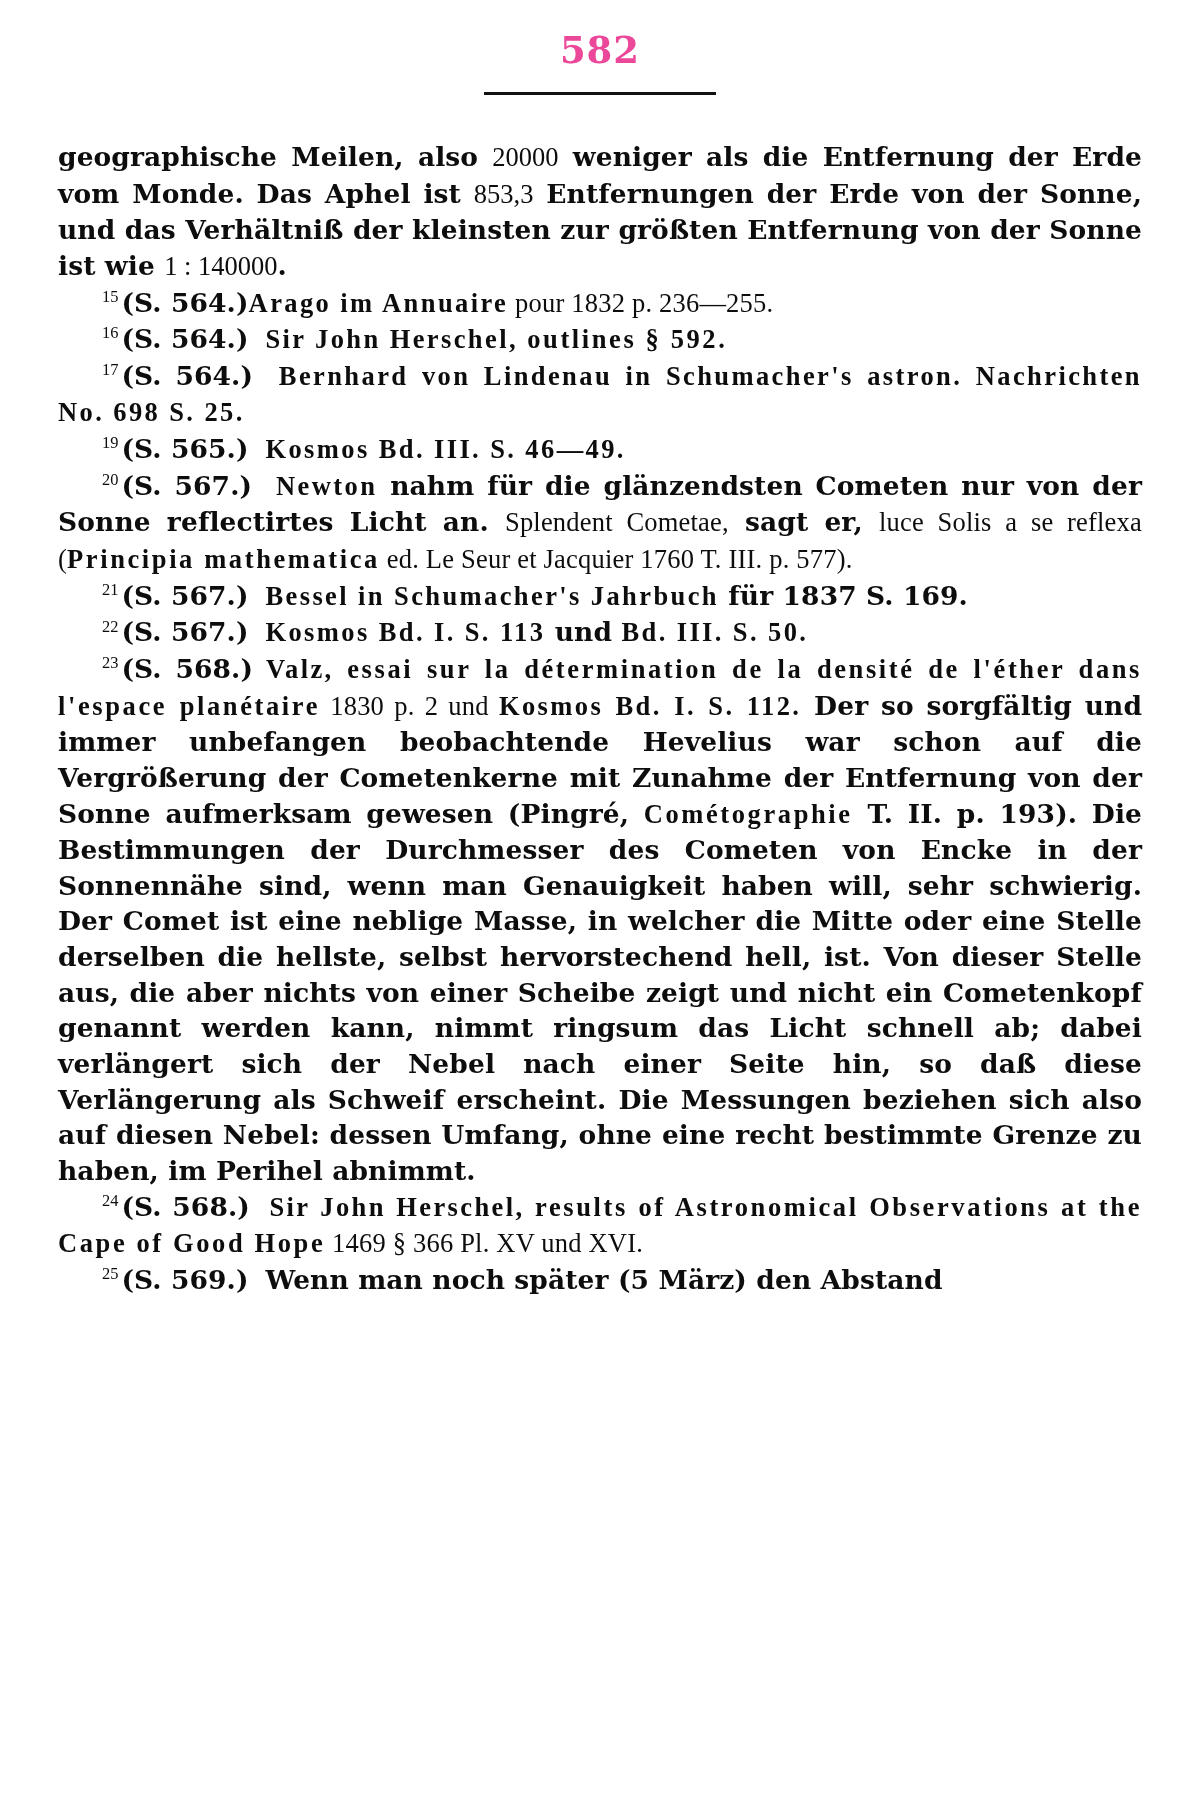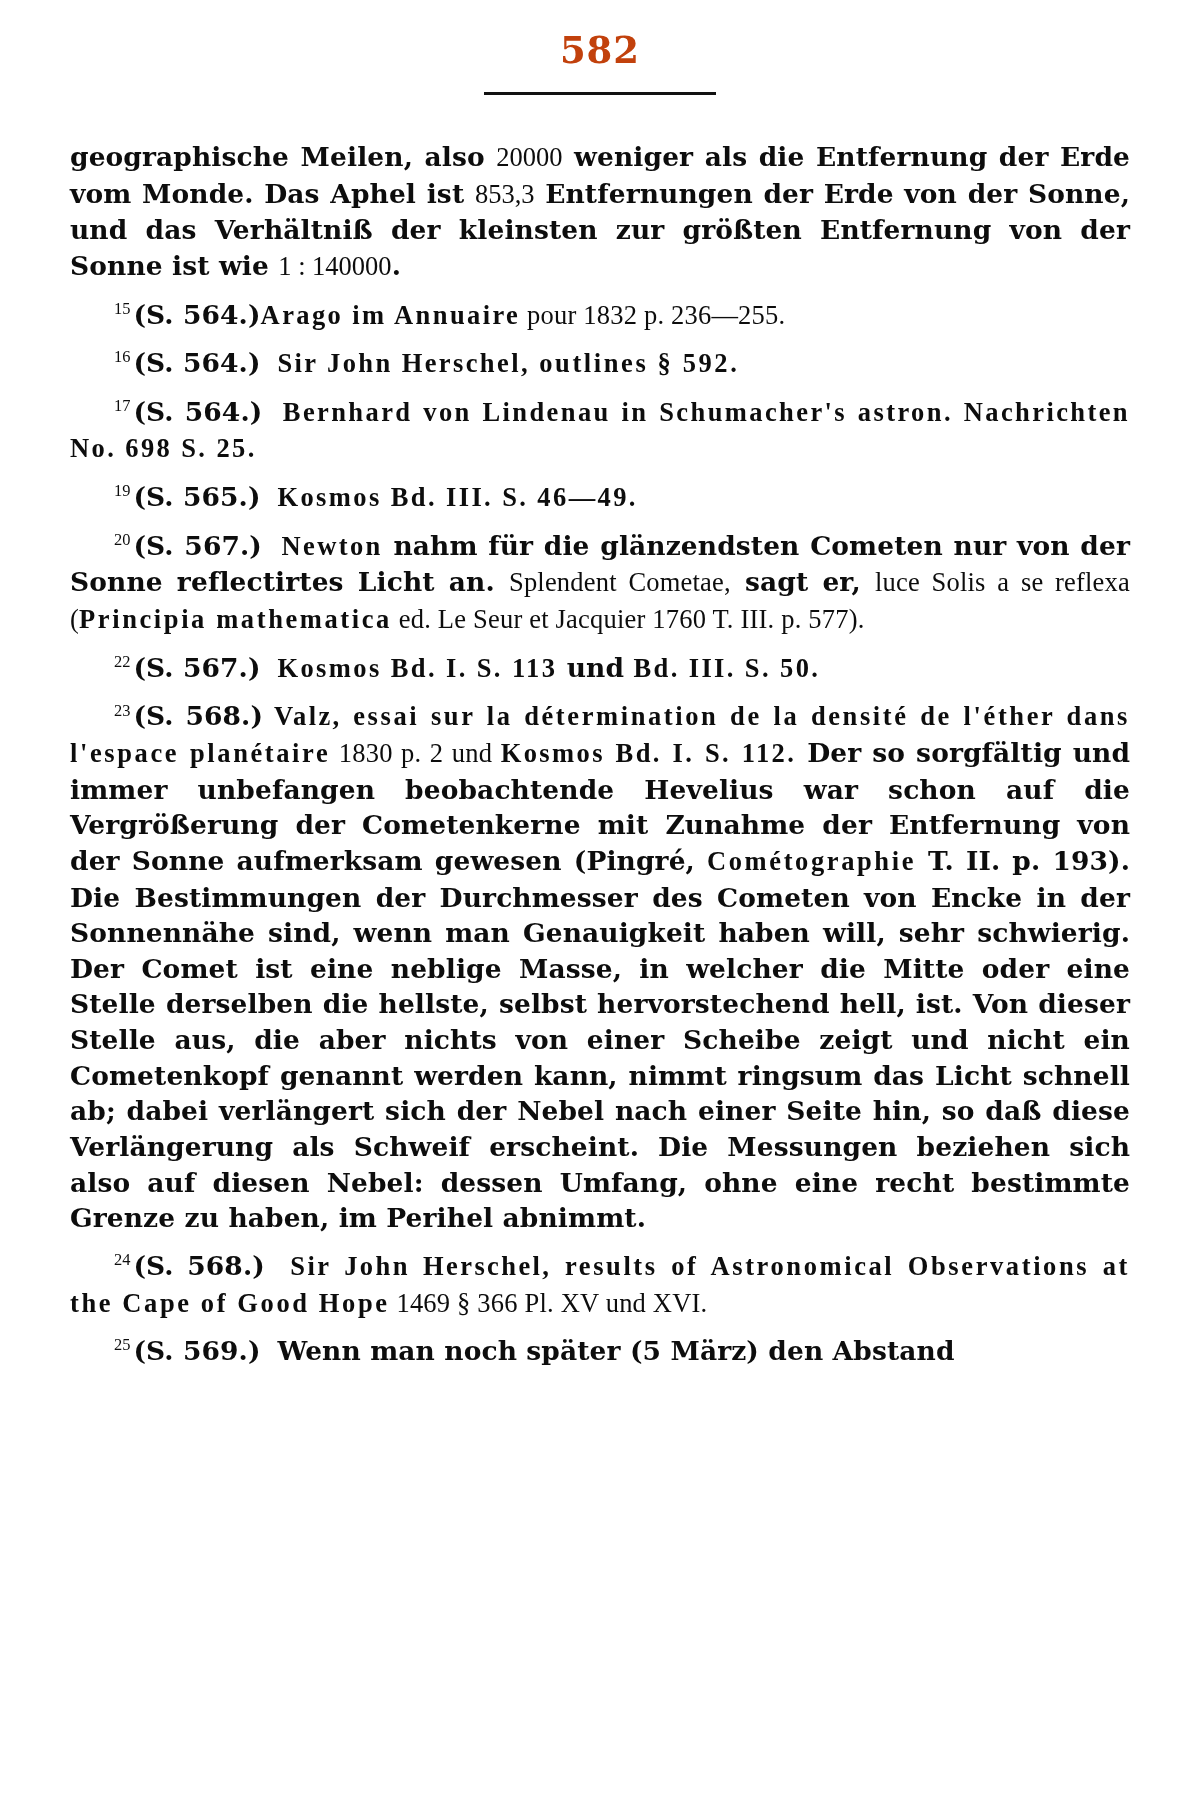--- a/index.html
+++ b/index.html
@@ -22,42 +22,42 @@
     box-sizing: border-box;
     padding: 0;
   }
   .page-number {
     text-align: center;
     font-family: "DejaVu Serif", "Liberation Serif", serif;
     font-weight: bold;
     font-size: 37px;
     letter-spacing: 1px;
     margin-top: 28px;
-    color: #c2410c;
+    color: #ec4899;
   }
   .rule-wrap {
     display: flex;
     justify-content: center;
     margin-top: 20px;
   }
   .rule {
     width: 232px;
     height: 3px;
     background: #111;
   }
   .body-text {
     margin: 44px 58px 0 58px;
     font-size: 26.5px;
     line-height: 1.345;
     text-align: justify;
     text-justify: inter-word;
     hyphens: none;
   }
   .para {
-    margin: 12px;
+    margin: 0;
     text-indent: 0;
   }
   .para + .para {
     margin-top: 0;
   }
   
   .fr {
     font-family: "DejaVu Serif", "Liberation Serif", serif;
     font-weight: 600;
     letter-spacing: 0.1px;
@@ -124,20 +124,23 @@
 
     <p class="para noteline">
       <sup class="note">19</sup><span class="fr">(S. 565.)</span>&nbsp;&nbsp;<span class="fr-sp">Kosmos Bd. III. S. 46—49.</span>
     </p>
 
 
     <p class="para noteline">
       <sup class="note">20</sup><span class="fr">(S. 567.)</span>&nbsp;&nbsp;<span class="fr-sp">Newton</span><span class="fr"> nahm für die glänzendsten Cometen nur von der Sonne reflectirtes Licht an.  </span><span class="rm">Splendent Cometae,</span><span class="fr"> sagt er, </span><span class="rm">luce Solis a se reflexa</span><span class="rm"> (</span><span class="rm-sp">Principia mathematica</span><span class="rm"> ed. Le Seur et Jacquier 1760 T. III. p. 577).</span>
     </p>
 
+    <p class="para noteline">
+      <sup class="note">21</sup><span class="fr">(S. 567.)</span>&nbsp;&nbsp;<span class="fr-sp">Bessel in Schumacher's Jahrbuch</span><span class="fr"> für 1837 S. 169.</span>
+    </p>
 
     <p class="para noteline">
       <sup class="note">22</sup><span class="fr">(S. 567.)</span>&nbsp;&nbsp;<span class="fr-sp">Kosmos Bd. I. S. 113</span><span class="fr"> und </span><span class="fr-sp">Bd. III. S. 50.</span>
     </p>
 
     <p class="para noteline">
       <sup class="note">23</sup><span class="fr">(S. 568.)</span>&nbsp;<span class="fr-sp">Valz,</span><span class="rm-sp"> essai sur la détermination de la densité de l'éther dans l'espace planétaire</span><span class="rm"> 1830 p. 2 und </span><span class="fr-sp">Kosmos Bd. I. S. 112.</span><span class="fr">  Der so sorgfältig und immer unbefangen beobachtende Hevelius war schon auf die Vergrößerung der Cometenkerne mit Zunahme der Entfernung von der Sonne aufmerksam gewesen (Pingré, </span><span class="rm-sp">Cométographie</span><span class="fr"> T. II. p. 193). Die Bestimmungen der Durchmesser des Cometen von Encke in der Sonnennähe sind, wenn man Genauigkeit haben will, sehr schwierig. Der Comet ist eine neblige Masse, in welcher die Mitte oder eine Stelle derselben die hellste, selbst hervorstechend hell, ist.  Von dieser Stelle aus, die aber nichts von einer Scheibe zeigt und nicht ein Cometenkopf genannt werden kann, nimmt ringsum das Licht schnell ab; dabei verlängert sich der Nebel nach einer Seite hin, so daß diese Verlängerung als Schweif erscheint.  Die Messungen beziehen sich also auf diesen Nebel: dessen Umfang, ohne eine recht bestimmte Grenze zu haben, im Perihel abnimmt.</span>
     </p>
 
     <p class="para noteline">

